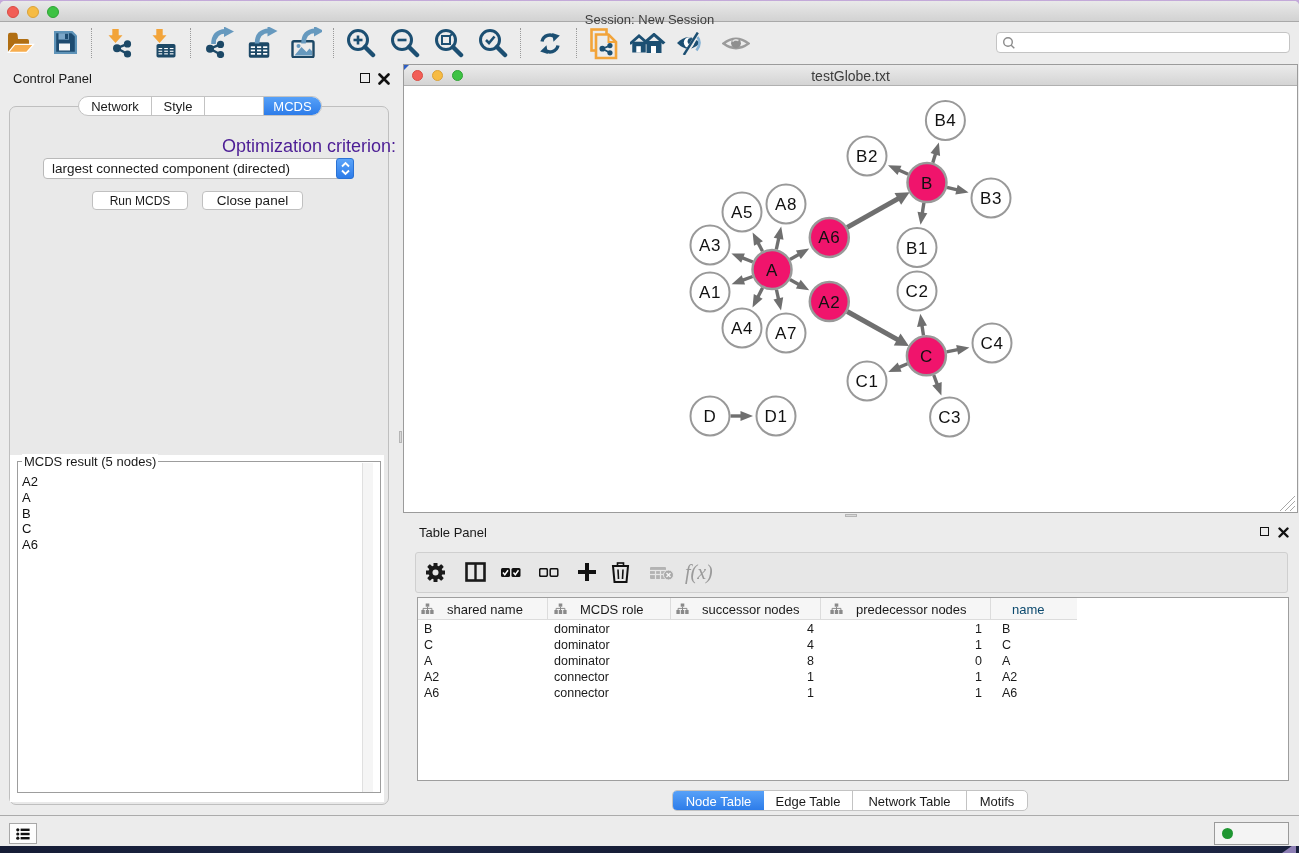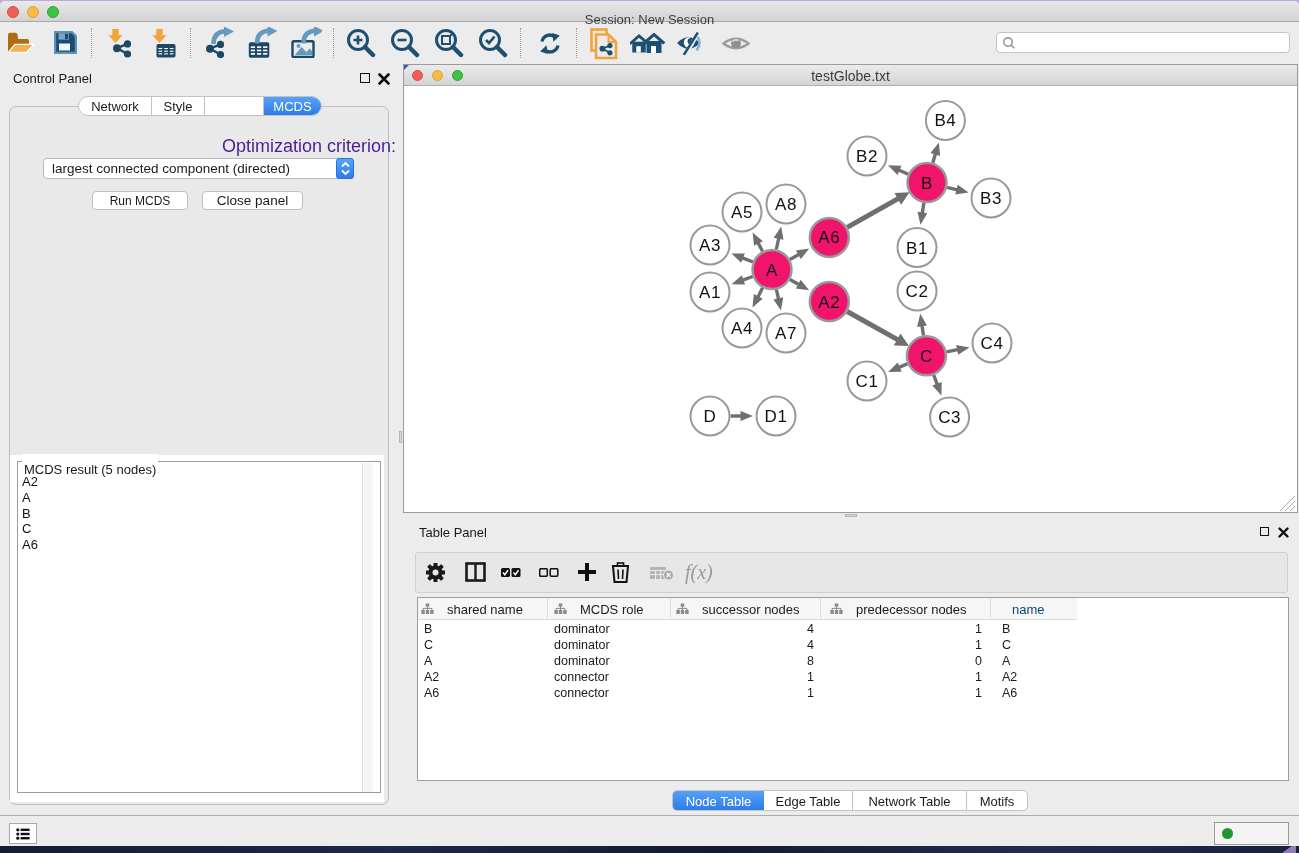--- a/index.html
+++ b/index.html
@@ -194,21 +194,21 @@
 <svg class="abs" style="left:340px;top:161px" width="11" height="15" viewBox="0 0 11 15">
     <path d="M2 5.5 L5.5 2 L9 5.5" fill="none" stroke="#fff" stroke-width="1.8"></path>
     <path d="M2 9.5 L5.5 13 L9 9.5" fill="none" stroke="#fff" stroke-width="1.8"></path>
   </svg>
 
 <div class="abs" style="left:92px;top:191px;width:96px;height:19px;background:#fff;border:1px solid #c0c0c0;border-radius:4px;text-align:center;font-size:12px;color:#1a1a1a;line-height:18px">Run MCDS</div>
 <div class="abs" style="left:202px;top:191px;width:101px;height:19px;background:#fff;border:1px solid #c0c0c0;border-radius:4px;text-align:center;font-size:13.5px;color:#1a1a1a;line-height:18px">Close panel</div>
 
 <div class="abs" style="left:10px;top:455px;width:374px;height:347px;background:#fff"></div>
 <div class="abs" style="left:17px;top:461px;width:364px;height:332px;border:1px solid #9d9d9d;background:#fff"></div>
-<div class="abs" style="left:22px;top:454px;background:#fff;font-size:13px;color:#1a1a1a;padding:8px 2px">MCDS result (5 nodes)</div>
+<div class="abs" style="left:22px;top:454px;background:#fff;font-size:13px;color:#1a1a1a;padding:0 2px">MCDS result (5 nodes)</div>
 <div class="abs" style="left:362px;top:463px;width:11px;height:329px;background:#f5f5f5;border-left:1px solid #e0e0e0"></div>
 <div class="abs" style="left:22px;top:474px;font-size:13px;color:#111;line-height:15.8px">A2<br>A<br>B<br>C<br>A6</div>
 
 <div class="abs" style="left:403px;top:64px;width:895px;height:449px;background:#fff;border:1px solid #9b9b9b"></div>
 <div class="abs" style="left:404px;top:65px;width:893px;height:21px;background:linear-gradient(#ebebeb,#d4d4d4);border-bottom:1px solid #b0b0b0"></div>
 <div class="abs" style="left:404px;top:65px;width:0;height:0;border-top:5px solid #2f5fc4;border-right:5px solid transparent"></div>
 <div class="tl" style="left:412px;top:70px;width:11px;height:11px;background:#f25e57;border:0.5px solid #d94c44"></div>
 <div class="tl" style="left:432px;top:70px;width:11px;height:11px;background:#f6bb43;border:0.5px solid #dba238"></div>
 <div class="tl" style="left:452px;top:70px;width:11px;height:11px;background:#3ec244;border:0.5px solid #2fa335"></div>
 <div class="abs" style="left:404px;top:68px;width:893px;text-align:center;font-size:14px;color:#3c3c3c">testGlobe.txt</div>

